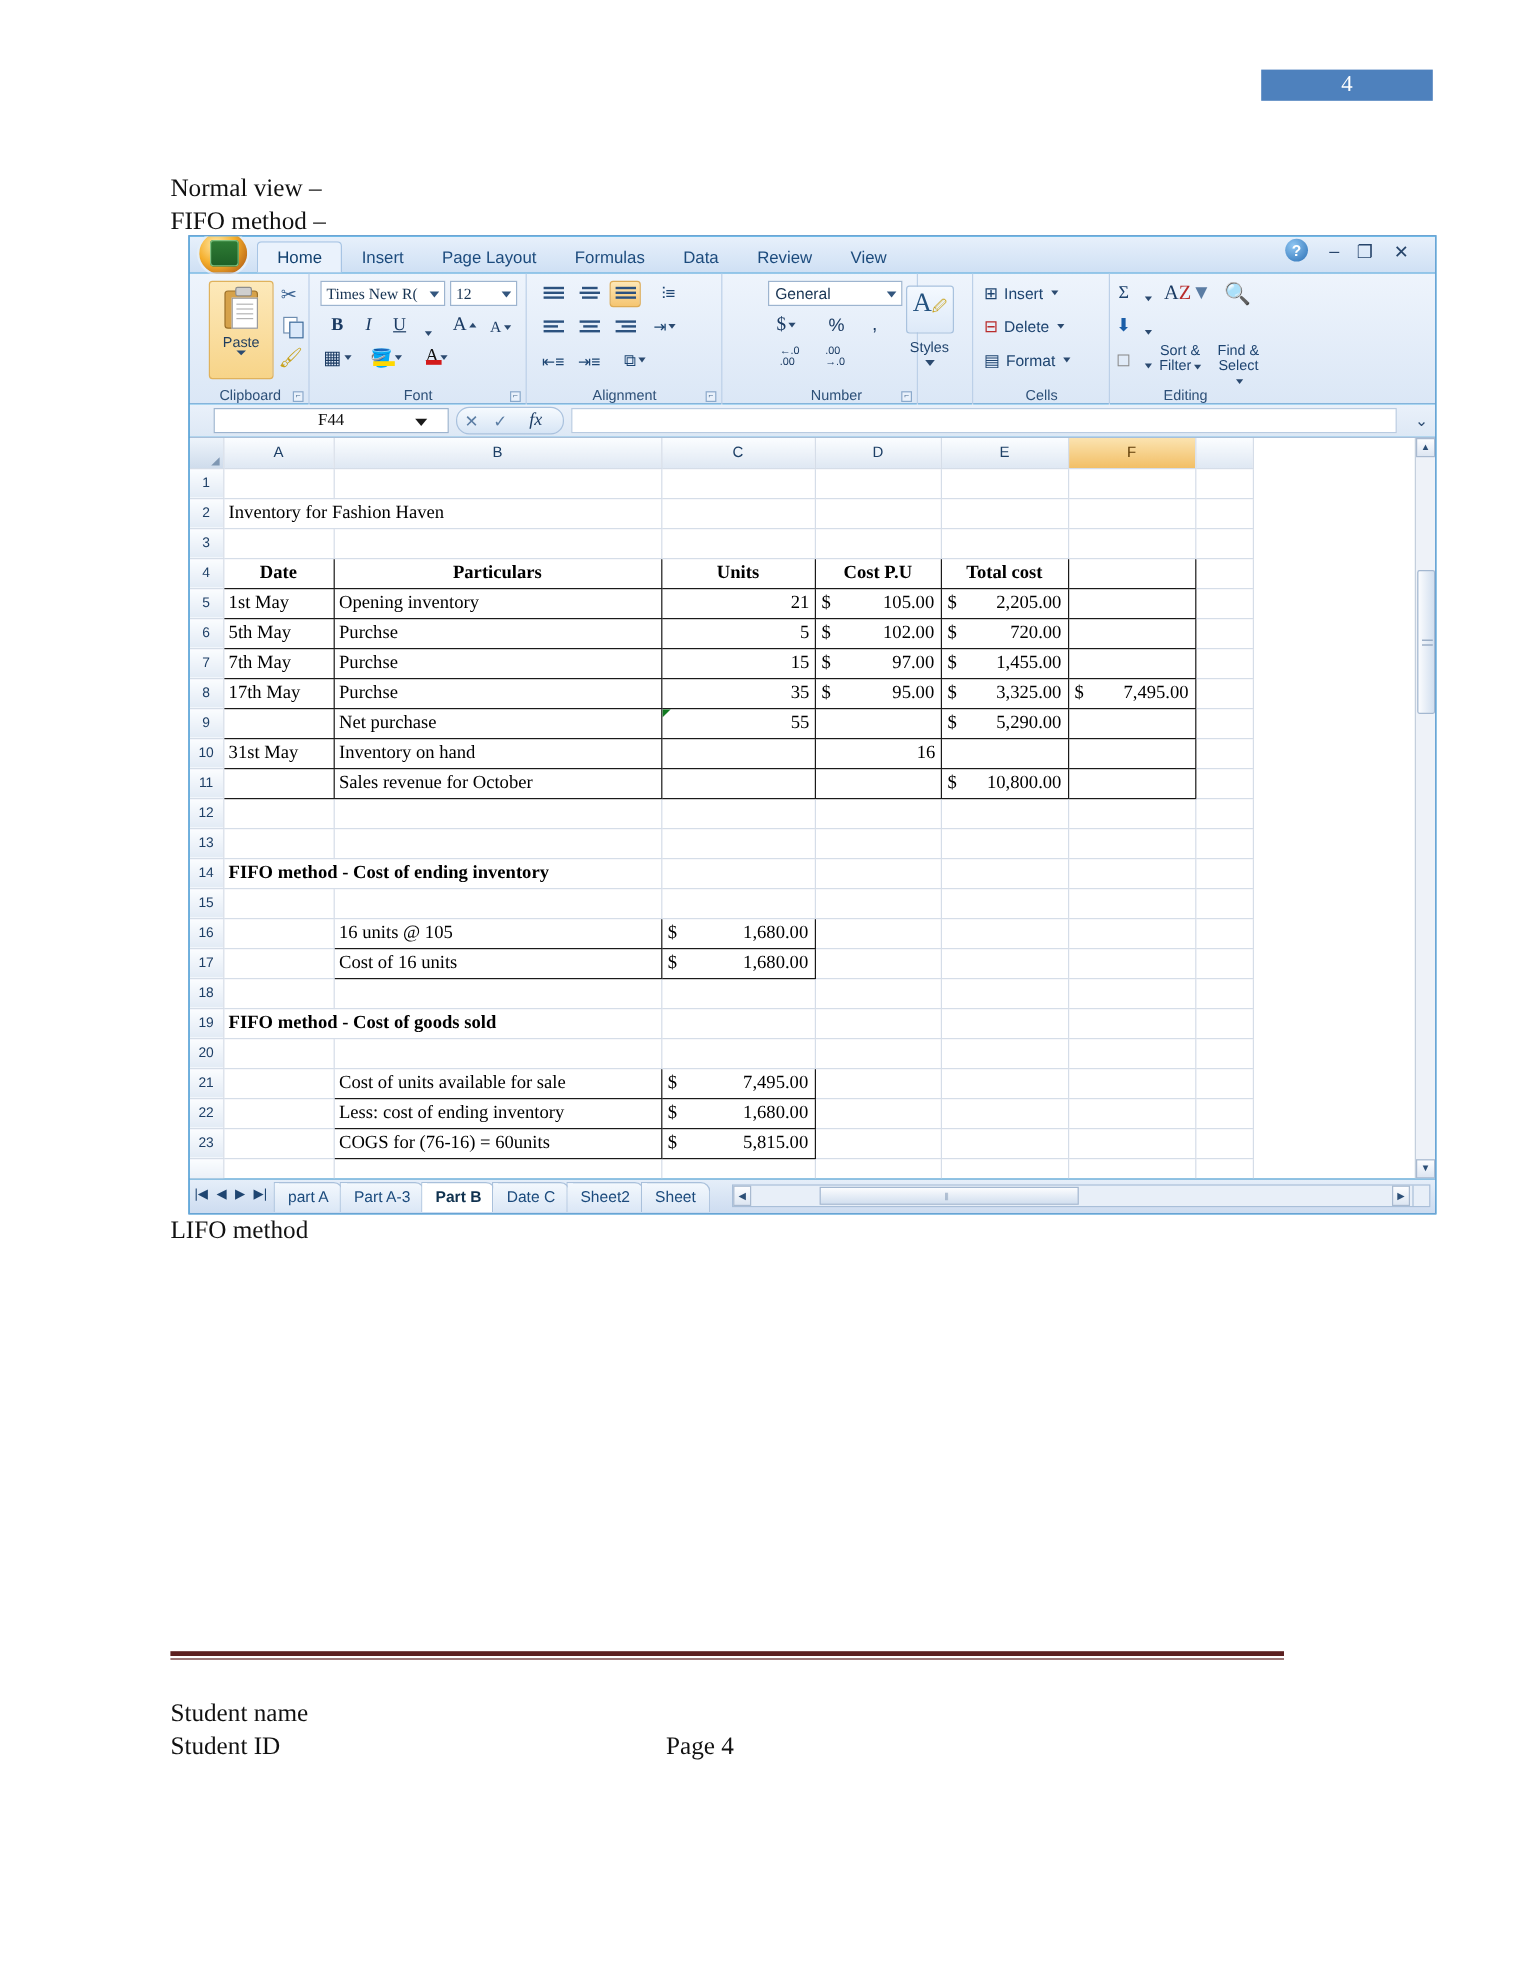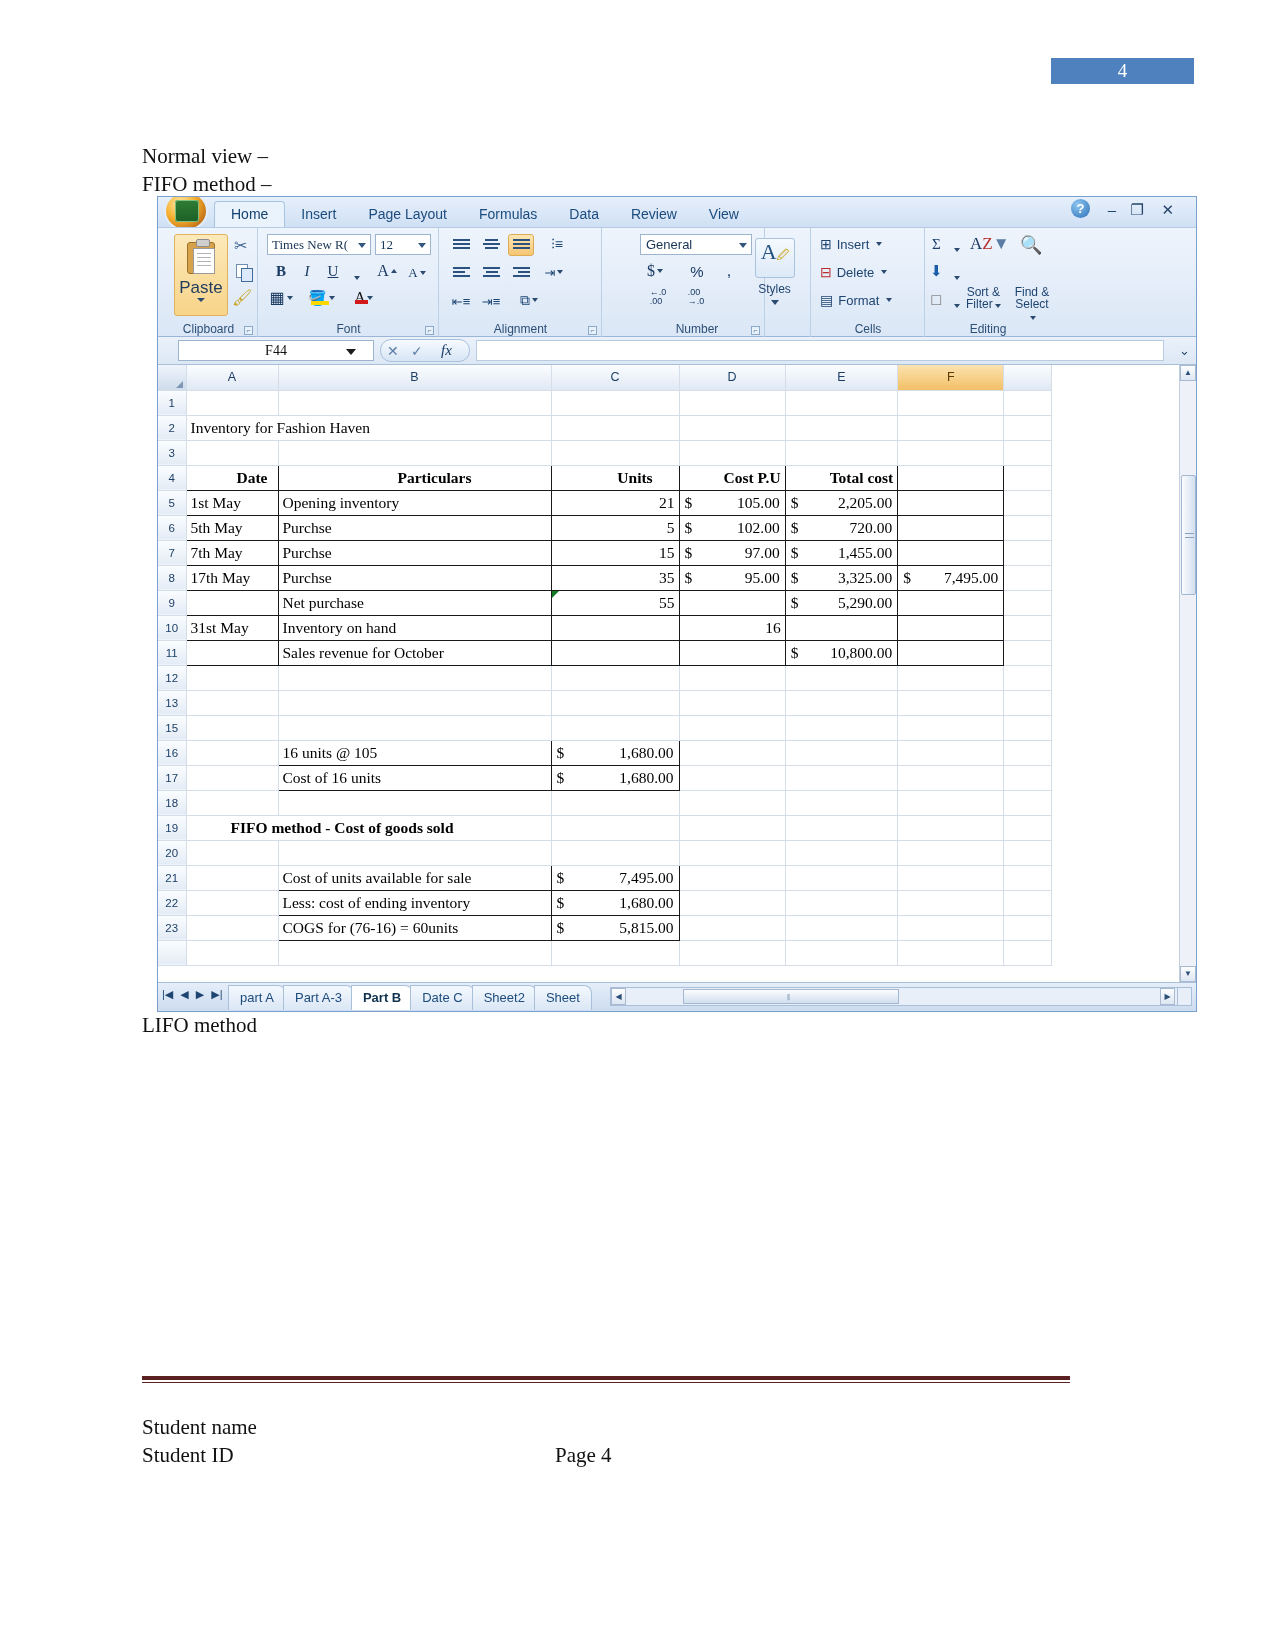--- a/index.html
+++ b/index.html
@@ -139,21 +139,21 @@
   }
   .paper{
     position:absolute; left:8px; top:8px; width:22px; height:26px;
     background:#fff; border:1px solid #9a9a9a;
   }
   .paper i{
     display:block; margin:4px 3px 0; height:1px; background:#b5b5b5;
     box-shadow:0 4px 0 #b5b5b5, 0 8px 0 #b5b5b5, 0 12px 0 #b5b5b5;
   }
   .paste-lbl{
-    font-size:17px; color:#1f3c5e; margin-top:2px; display:block;
+    font-size:12px; color:#1f3c5e; margin-top:2px; display:block;
   }
   .paste-arrow{
     display:block; margin:0 auto; width:0;height:0;
     border-left:4px solid transparent;border-right:4px solid transparent;
     border-top:4px solid #2b4a70;
   }
   .mini-btn{ position:absolute; width:22px; height:22px; }
   .sciss{ left:74px; top:8px; font-size:16px; color:#3b6392; }
   .copyb{ left:74px; top:34px; }
   .copyb .s1{ position:absolute; left:2px; top:2px; width:12px;height:14px;background:#fff;border:1px solid #6d8db1;}
@@ -334,21 +334,21 @@
     text-align:center;
   }
   .cA{ width:92px; } .cB{ width:273px; } .cC{ width:128px; }
   .cD{ width:105px; } .cE{ width:106px; } .cF{ width:106px; }
   .cG{ width:48px; }
 
   td .cv{ display:block; padding:0 4px; }
   .ta-l{ text-align:left; }
   .ta-r{ text-align:right; }
   .ta-c{ text-align:center; }
-  .bold{ font-weight:bold;margin-left:40px; }
+  .bold{ font-weight:bold; }
 
   
   .bt{ border-top:1.6px solid #1a1a1a !important; }
   .bb{ border-bottom:1.6px solid #1a1a1a !important; }
   .bl{ border-left:1.6px solid #1a1a1a !important; }
   .br{ border-right:1.6px solid #1a1a1a !important; }
 
   .money{ display:flex; justify-content:space-between; padding:0 5px; }
   .greenmark{
     position:relative;
@@ -928,20 +928,31 @@
         <td class="rowhdr">13</td>
         <td class="cA"></td>
         <td class="cB"></td>
         <td class="cC"></td>
         <td class="cD"></td>
         <td class="cE"></td>
         <td class="cF"></td>
         <td class="cG"></td>
       </tr>
 
+      <tr>
+        <td class="rowhdr">14</td>
+        <td class="cA" colspan="2">
+              <span class="cv ta-l bold">FIFO method - Cost of ending inventory</span>
+            </td>
+        <td class="cC"></td>
+        <td class="cD"></td>
+        <td class="cE"></td>
+        <td class="cF"></td>
+        <td class="cG"></td>
+      </tr>
 
       <tr>
         <td class="rowhdr">15</td>
         <td class="cA"></td>
         <td class="cB"></td>
         <td class="cC"></td>
         <td class="cD"></td>
         <td class="cE"></td>
         <td class="cF"></td>
         <td class="cG"></td>

